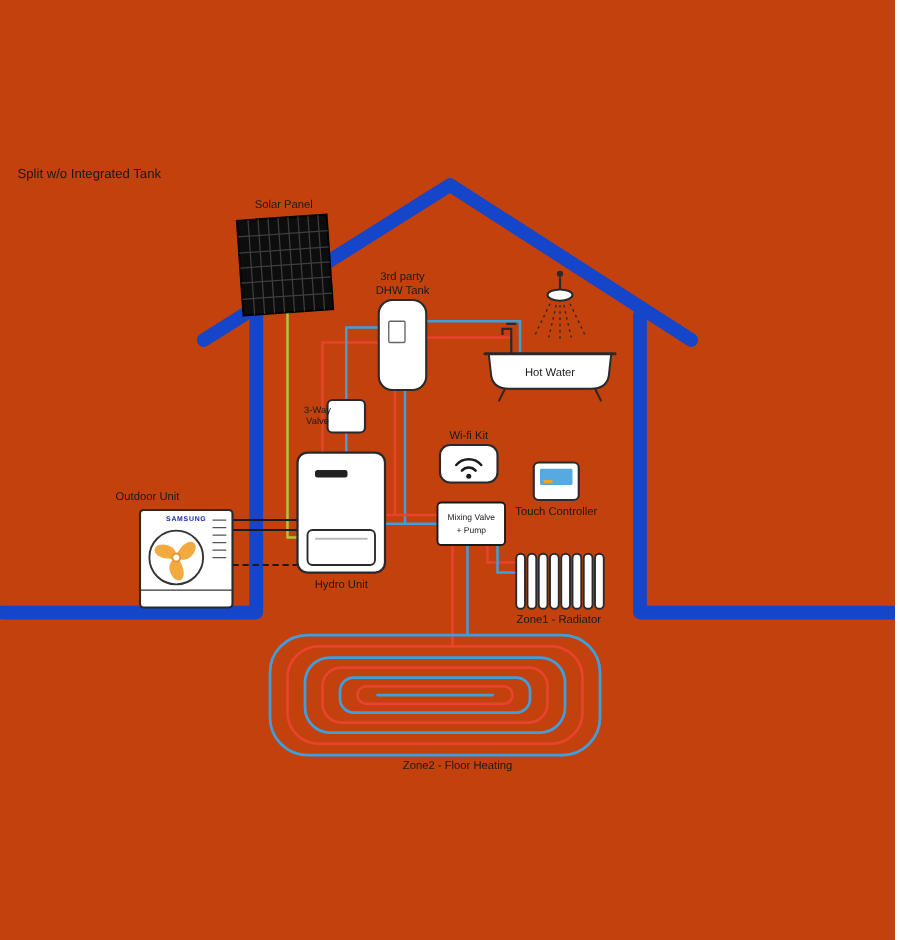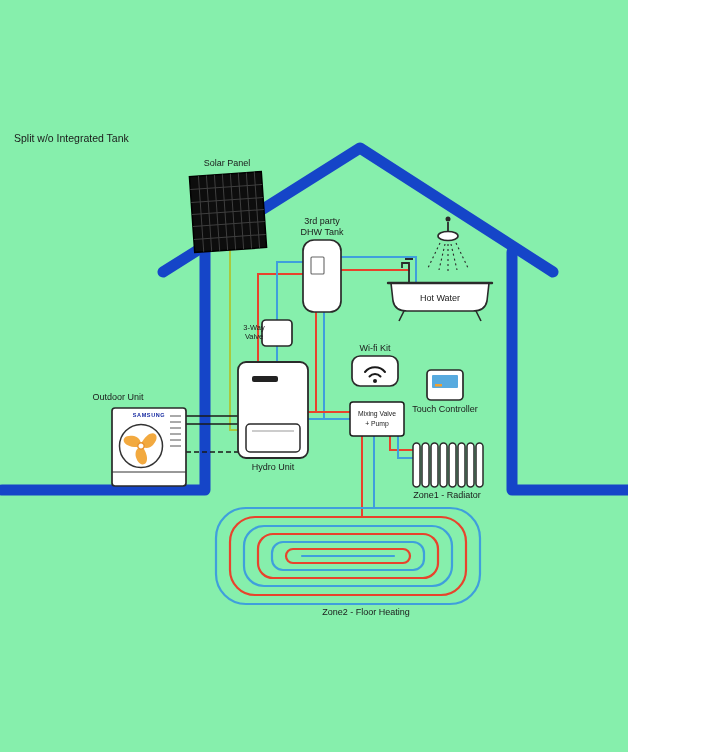--- a/index.html
+++ b/index.html
@@ -1,16 +1,16 @@
 <!DOCTYPE html>
 <html style="--house-blue: #1545c8; --pipe-red: #e8432c; --pipe-blue: #3f9fdc; --solar-green: #a9c93d; --line-black: #1a1a1a; --fan-orange: #f2a93f; --screen-blue: #57aadf; --samsung-blue: #1428a0;"><head>
 <meta charset="utf-8">
 <style>
   html,body{margin:0;padding:0;background:#fff;}
-  #stage{position:relative;width:628px;height:752px;background:#86efac;overflow:hidden;
+  #stage{position:relative;width:716px;height:752px;background:#c2410c;overflow:hidden;
          font-family:"Liberation Sans",sans-serif;}
   svg{display:block;}
   .house{stroke:var(--house-blue,#1545c8);stroke-width:11;fill:none;
          stroke-linecap:round;stroke-linejoin:round;}
   .pipe-red{stroke:var(--pipe-red,#e8432c);stroke-width:2;fill:none;}
   .pipe-blue{stroke:var(--pipe-blue,#3f9fdc);stroke-width:2;fill:none;}
   .coil-red{stroke:var(--pipe-red,#e8432c);stroke-width:2.2;fill:none;}
   .coil-blue{stroke:var(--pipe-blue,#3f9fdc);stroke-width:2.2;fill:none;}
   .wire-green{stroke:var(--solar-green,#a9c93d);stroke-width:2;fill:none;}
   .wire-black{stroke:var(--line-black,#1a1a1a);stroke-width:1.7;fill:none;}

